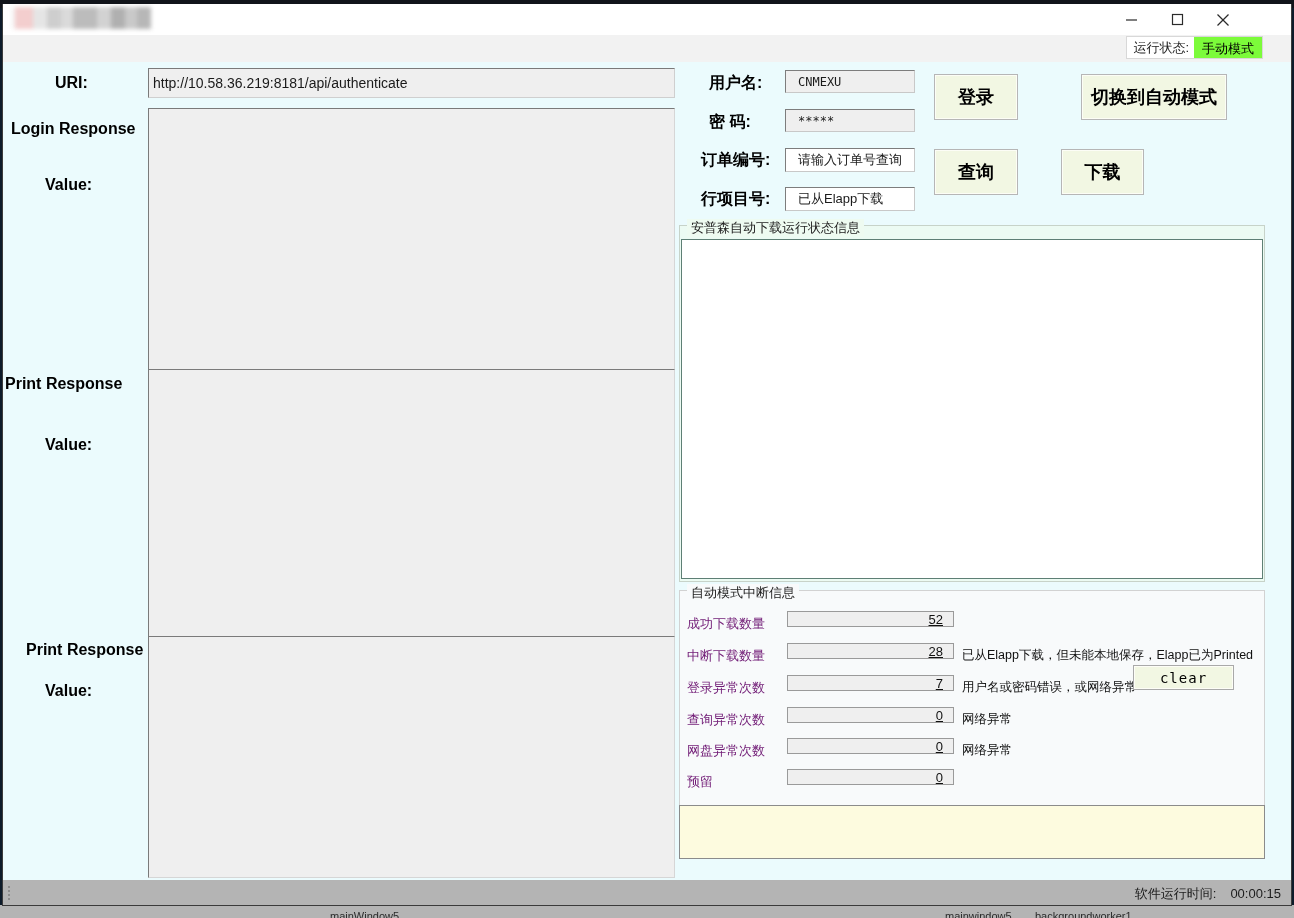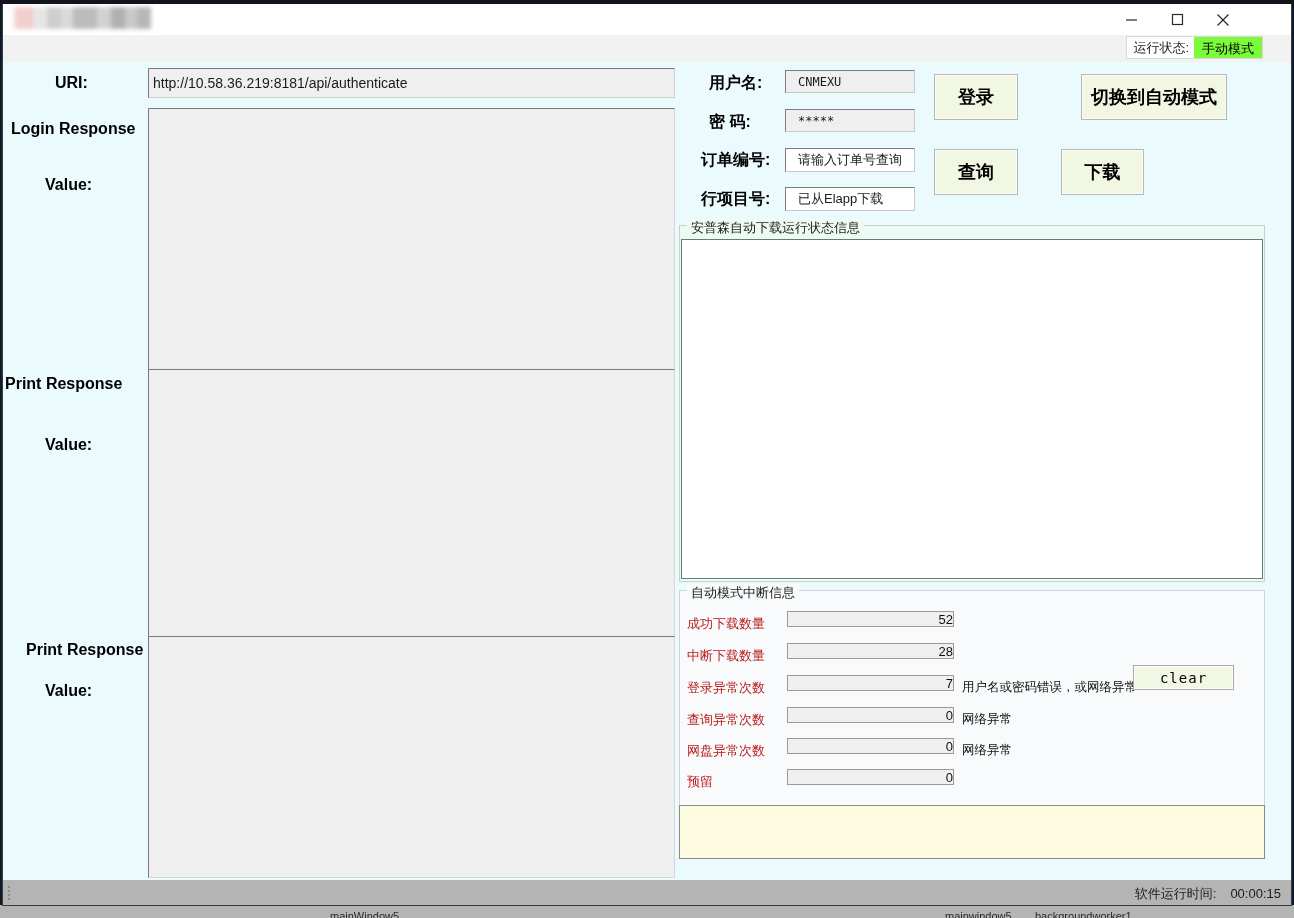--- a/index.html
+++ b/index.html
@@ -311,38 +311,39 @@
     background: #f8fafb;
     padding: 0 4px;
     font-size: 13px;
     color: #222;
     white-space: nowrap;
   }
   .cnt-label {
     position: absolute;
     left: 684px;
     font-size: 13px;
-    color: #b91c1c;
+    color: #701a75;
     white-space: nowrap;
   }
   .cnt-field {
     position: absolute;
     left: 784px;
     width: 167px;
     height: 16px;
     background: #efefef;
     border: 1px solid #9a9a9a;
     box-sizing: border-box;
     font-size: 13px;
     color: #111;
     display: flex;
     align-items: center;
     justify-content: flex-end;
-    padding-right: 0;
+    padding-right: 10px;
     font-family: "Liberation Sans", sans-serif;
+    text-decoration: underline;
   }
   .cnt-hint {
     position: absolute;
     left: 959px;
     font-size: 12.5px;
     color: #111;
     white-space: nowrap;
   }
   #btn-clear {
     position: absolute;
@@ -480,20 +481,21 @@
 
       <div id="grp-interrupt"></div>
       <div id="grp-interrupt-legend">自动模式中断信息</div>
 
       <div class="cnt-label" style="top:553px">成功下载数量</div>
       <div class="cnt-field" style="top:549px">52</div>
       <div class="cnt-hint" style="top:553px"></div>
 
       <div class="cnt-label" style="top:585px">中断下载数量</div>
       <div class="cnt-field" style="top:581px">28</div>
+      <div class="cnt-hint" style="top:585px">已从Elapp下载，但未能本地保存，Elapp已为Printed</div>
 
       <div class="cnt-label" style="top:617px">登录异常次数</div>
       <div class="cnt-field" style="top:613px">7</div>
       <div class="cnt-hint" style="top:617px">用户名或密码错误，或网络异常</div>
 
       <div class="cnt-label" style="top:649px">查询异常次数</div>
       <div class="cnt-field" style="top:645px">0</div>
       <div class="cnt-hint" style="top:649px">网络异常</div>
 
       <div class="cnt-label" style="top:680px">网盘异常次数</div>

